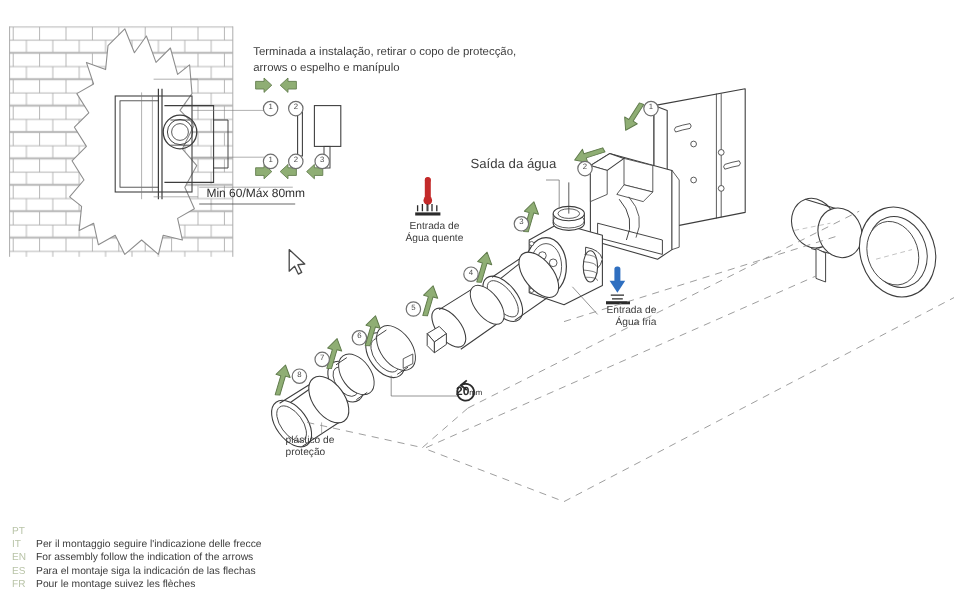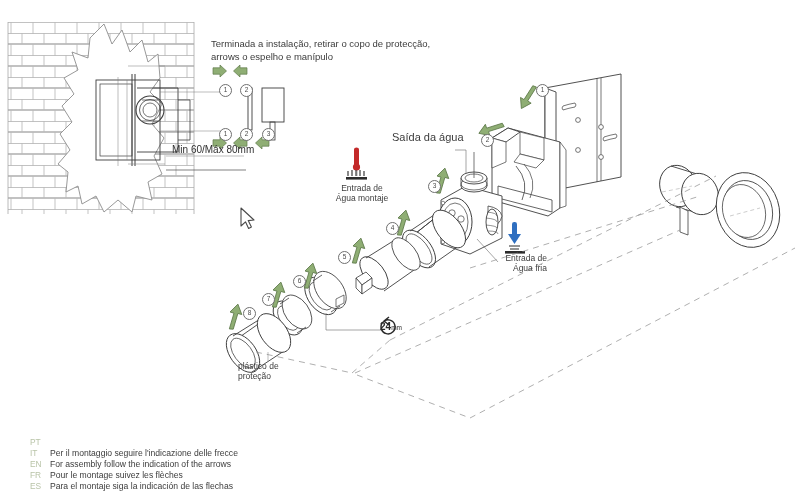--- a/index.html
+++ b/index.html
@@ -37,21 +37,21 @@
   #note-top {
     left: 211px;
     top: 38px;
     width: 250px;
     font-size: 9.5px;
     white-space: normal;
     line-height: 1.35;
   }
   #dim-label {
     left: 172px;
-    top: 144px;
+    top: 156px;
     font-size: 10px;
     color: #2f2f2f;
   }
   #hot-label {
     left: 332px;
     top: 183px;
     width: 60px;
     text-align: center;
     font-size: 8.5px;
     white-space: normal;
@@ -100,21 +100,20 @@
   #legend .legend-row {
     display: flex;
     align-items: baseline;
     height: 11px;
   }
   #legend .lang-code {
     width: 20px;
     color: #b9c4a8;
     font-size: 8.4px;
     flex: none;
-    margin-left: 20px;
   }
   #legend .lang-text {
     color: #3c3c3c;
   }
   .callout-num {
     position: absolute;
     width: 11px;
     height: 11px;
     border: 0.8px solid #6f6f6f;
     border-radius: 50%;
@@ -384,30 +383,30 @@
   </svg>
 
   <div class="txt" id="note-top">Terminada a instalação, retirar o copo de protecção, arrows o espelho e manípulo</div>
 
   <div class="txt" id="dim-label">Min 60/Máx 80mm</div>
 
   <div class="txt" id="outlet-label">Saída da água</div>
 
   <div class="txt" id="hot-label">Entrada
 de
-Água montaje</div>
+Água quente</div>
 
   <div class="txt" id="cold-label">Entrada
 de
 Água fria</div>
 
   <div class="txt" id="plastic-label">plástico de
 proteção</div>
 
-  <div class="txt" id="wrench-size"><span>24</span><span class="unit">mm</span></div>
+  <div class="txt" id="wrench-size"><span>20</span><span class="unit">mm</span></div>
 
   <div id="callout-layer">
       <div class="callout-num" style="left: 219px; top: 84px;">1</div>
       <div class="callout-num" style="left: 240px; top: 84px;">2</div>
       <div class="callout-num" style="left: 219px; top: 128px;">1</div>
       <div class="callout-num" style="left: 240px; top: 128px;">2</div>
       <div class="callout-num" style="left: 262px; top: 128px;">3</div>
       <div class="callout-num" style="left: 536px; top: 84px;">1</div>
       <div class="callout-num" style="left: 481px; top: 134px;">2</div>
       <div class="callout-num" style="left: 428px; top: 180px;">3</div>
@@ -424,22 +423,22 @@
       </div>
       <div class="legend-row">
         <span class="lang-code">IT</span>
         <span class="lang-text">Per il montaggio seguire l'indicazione delle frecce</span>
       </div>
       <div class="legend-row">
         <span class="lang-code">EN</span>
         <span class="lang-text">For assembly follow the indication of the arrows</span>
       </div>
       <div class="legend-row">
+        <span class="lang-code">ES</span>
+        <span class="lang-text">Para el montaje siga la indicación de las flechas</span>
+      </div>
+      <div class="legend-row">
         <span class="lang-code">FR</span>
         <span class="lang-text">Pour le montage suivez les flèches</span>
       </div>
-      <div class="legend-row">
-        <span class="lang-code">ES</span>
-        <span class="lang-text">Para el montaje siga la indicación de las flechas</span>
-      </div>
     </div>
 
 </div>
 
 </body></html>

